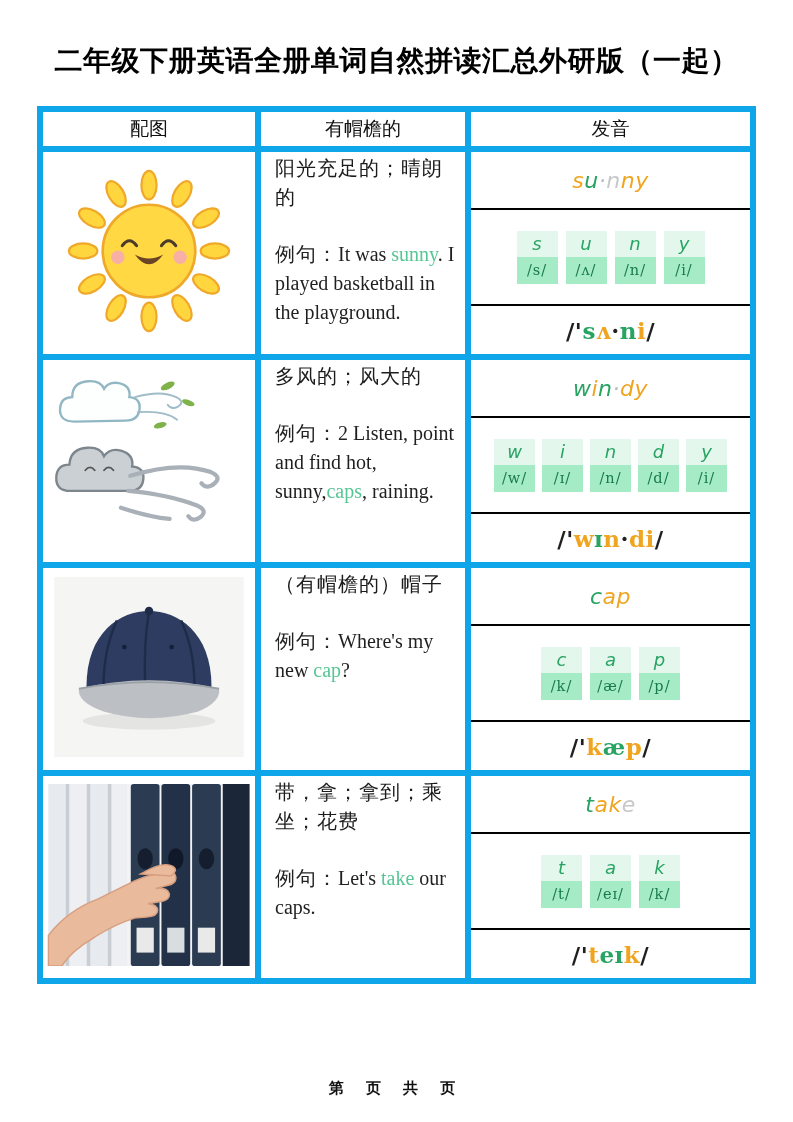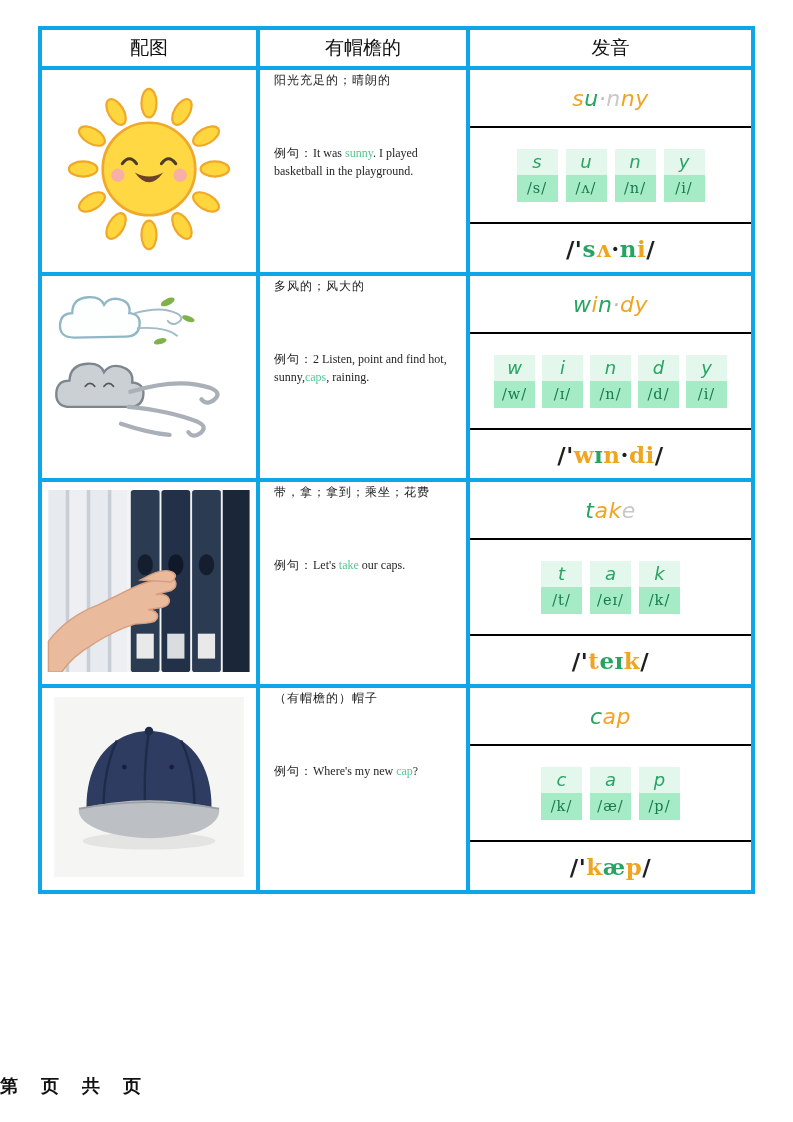--- a/index.html
+++ b/index.html
@@ -10,30 +10,30 @@
   }
   .title{
     font-family:"Liberation Sans",sans-serif;font-weight:700;
     font-size:28px;text-align:center;margin-top:42px;color:#000;
     letter-spacing:0.5px;
   }
   table.vocab{
     border-collapse:collapse;table-layout:fixed;
     width:713px;margin:26px auto 0;
   }
-  .vocab th,.vocab td{border:4px solid #0ea5e9;padding:0;vertical-align:top}
+  .vocab th,.vocab td{border:6px solid #0ea5e9;padding:0;vertical-align:top}
   .vocab th{
     height:40px;vertical-align:middle;text-align:center;
     font-weight:400;font-size:19px;color:#111;
   }
   tr.vrow{height:204px}
   td.img-cell{vertical-align:middle;text-align:center}
-  td.mean-cell{padding:2px 8px 0 14px;font-size:12px;line-height:1.45}
+  td.mean-cell{padding:2px 8px 0 14px;font-size:20px;line-height:1.45}
   .meaning{color:#1c1c1c;letter-spacing:1px}
-  .example{margin-top:56px;color:#222}
+  .example{margin-top:28px;color:#222}
   .ex-label{letter-spacing:1px}
   td.pron-cell{vertical-align:top}
   .pron-cell>div{display:flex;align-items:center;justify-content:center}
   .pron-word{
     height:58px;border-bottom:2px solid #000;
     font-family:"DejaVu Sans",sans-serif;font-style:italic;font-weight:500;
     font-size:22px;letter-spacing:0.5px;
   }
   .pron-tiles{height:96px;border-bottom:2px solid #000;gap:8px}
   .pron-tiles.tiles-5{gap:7px}
@@ -55,29 +55,30 @@
     height:48px;font-family:"DejaVu Serif",serif;font-weight:700;
     font-size:23px;letter-spacing:0.5px;
   }
   [data-c="k"]{color:#1f1f1f}
   [data-c="g"]{color:var(--c-green,#27A362)}
   [data-c="o"]{color:var(--c-orange,#F0A521)}
   [data-c="e"]{color:var(--c-mint,#57C695)}
   [data-c="s"]{color:var(--c-silent,#C8C8C8)}
   [data-c="d"]{color:var(--c-dot,#B9B9B9)}
   .footer{
-    position:absolute;left:0;right:0;bottom:24px;text-align:left;
+    position:absolute;left:0;right:0;bottom:24px;text-align:center;
     font-family:"Liberation Sans",sans-serif;font-weight:700;
-    font-size:18px;letter-spacing:9px;color:#111;
+    font-size:15px;letter-spacing:9px;color:#111;
   }
 </style>
 </head>
 <body>
 
 <div class="page">
+  <h1 class="title">二年级下册英语全册单词自然拼读汇总外研版（一起）</h1>
 
   <table class="vocab">
     <colgroup>
       <col style="width:218px">
         <col style="width:210px">
         <col style="width:285px">
     </colgroup>
     <thead>
       <tr>
         <th>配图</th>
@@ -220,83 +221,20 @@
               <span data-c="g">ɪ</span>
               <span data-c="o">n</span>
               <span data-c="k">·</span>
               <span data-c="o">d</span>
               <span data-c="o">i</span>
               <span data-c="k">/</span>
             </div>
           </td>
         </tr>
         <tr class="vrow">
-          <td class="img-cell"><svg width="206" height="182" viewBox="0 0 210 190">
-    <rect width="210" height="190" fill="#F2F3F5"></rect>
-    <g>
-      <rect x="0" y="0" width="18" height="190" fill="#E7EAEE"></rect>
-      <rect x="18" y="0" width="4" height="190" fill="#C9CED4"></rect>
-      <rect x="22" y="0" width="18" height="190" fill="#EDEFF2"></rect>
-      <rect x="40" y="0" width="4" height="190" fill="#C9CED4"></rect>
-      <rect x="44" y="0" width="18" height="190" fill="#E7EAEE"></rect>
-      <rect x="62" y="0" width="4" height="190" fill="#C9CED4"></rect>
-      <rect x="66" y="0" width="16" height="190" fill="#EDEFF2"></rect>
-    </g>
-    <g>
-      <rect x="86" y="0" width="30" height="190" rx="3" fill="#2B3B52"></rect>
-      <rect x="118" y="0" width="30" height="190" rx="3" fill="#223148"></rect>
-      <rect x="150" y="0" width="30" height="190" rx="3" fill="#2B3B52"></rect>
-      <rect x="182" y="0" width="28" height="190" fill="#1B2739"></rect>
-      <ellipse cx="101" cy="78" rx="8" ry="11" fill="#141E2E"></ellipse>
-      <ellipse cx="133" cy="78" rx="8" ry="11" fill="#10192A"></ellipse>
-      <ellipse cx="165" cy="78" rx="8" ry="11" fill="#141E2E"></ellipse>
-      <rect x="92" y="150" width="18" height="26" fill="#E9E9E9"></rect>
-      <rect x="124" y="150" width="18" height="26" fill="#DADDE0"></rect>
-      <rect x="156" y="150" width="18" height="26" fill="#E9E9E9"></rect>
-    </g>
-    <g fill="#E9BA9C" stroke="#D79E7F" stroke-width="1.5">
-      <path d="M0 190 L0 158 Q20 132 52 120 L84 104 Q96 98 104 96 L122 92 Q132 90 133 97 Q134 104 124 106 L112 109 Q124 108 126 114 Q128 121 116 123 L104 125 Q114 126 114 132 Q114 138 102 139 L90 140 Q70 146 48 160 Q24 174 14 190 Z"></path>
-      <path d="M96 94 Q120 80 130 86 Q136 90 128 96 Z"></path>
-    </g>
-  </svg></td>
-          <td class="mean-cell">
-            <div class="meaning">带，拿；拿到；乘坐；花费</div>
-            <div class="example"><span class="ex-label">例句：</span><span data-c="k">Let's </span><span data-c="e">take</span><span data-c="k"> our caps.</span></div>
-          </td>
-          <td class="pron-cell">
-            <div class="pron-word">
-              <span data-c="g">t</span>
-              <span data-c="o">a</span>
-              <span data-c="o">k</span>
-              <span data-c="s">e</span>
-            </div>
-            <div class="pron-tiles">
-              <div class="tile">
-                <div class="tile-letter">t</div>
-                <div class="tile-phon">/t/</div>
-              </div>
-              <div class="tile">
-                <div class="tile-letter">a</div>
-                <div class="tile-phon">/eɪ/</div>
-              </div>
-              <div class="tile">
-                <div class="tile-letter">k</div>
-                <div class="tile-phon">/k/</div>
-              </div>
-            </div>
-            <div class="pron-ipa">
-              <span data-c="k">/'</span>
-              <span data-c="o">t</span>
-              <span data-c="g">eɪ</span>
-              <span data-c="o">k</span>
-              <span data-c="k">/</span>
-            </div>
-          </td>
-        </tr>
-        <tr class="vrow">
           <td class="img-cell"><svg width="190" height="180" viewBox="0 0 200 190">
     <rect width="200" height="190" fill="#F5F5F4"></rect>
     <ellipse cx="100" cy="152" rx="70" ry="9" fill="#E4E4E2"></ellipse>
     <path d="M34 116 C34 58 70 36 100 36 C130 36 166 58 166 116 Z" fill="#2D3C60"></path>
     <path d="M100 36 C96 60 95 92 96 116" stroke="#1E2B49" stroke-width="2.5" fill="none"></path>
     <path d="M66 46 C56 68 52 94 52 116" stroke="#1E2B49" stroke-width="2.5" fill="none"></path>
     <path d="M134 46 C144 68 148 94 148 116" stroke="#1E2B49" stroke-width="2.5" fill="none"></path>
     <circle cx="100" cy="36" r="4.5" fill="#1E2B49"></circle>
     <circle cx="74" cy="74" r="2.5" fill="#16203A"></circle>
     <circle cx="124" cy="74" r="2.5" fill="#16203A"></circle>
@@ -329,17 +267,80 @@
             </div>
             <div class="pron-ipa">
               <span data-c="k">/'</span>
               <span data-c="o">k</span>
               <span data-c="g">æ</span>
               <span data-c="o">p</span>
               <span data-c="k">/</span>
             </div>
           </td>
         </tr>
+        <tr class="vrow">
+          <td class="img-cell"><svg width="206" height="182" viewBox="0 0 210 190">
+    <rect width="210" height="190" fill="#F2F3F5"></rect>
+    <g>
+      <rect x="0" y="0" width="18" height="190" fill="#E7EAEE"></rect>
+      <rect x="18" y="0" width="4" height="190" fill="#C9CED4"></rect>
+      <rect x="22" y="0" width="18" height="190" fill="#EDEFF2"></rect>
+      <rect x="40" y="0" width="4" height="190" fill="#C9CED4"></rect>
+      <rect x="44" y="0" width="18" height="190" fill="#E7EAEE"></rect>
+      <rect x="62" y="0" width="4" height="190" fill="#C9CED4"></rect>
+      <rect x="66" y="0" width="16" height="190" fill="#EDEFF2"></rect>
+    </g>
+    <g>
+      <rect x="86" y="0" width="30" height="190" rx="3" fill="#2B3B52"></rect>
+      <rect x="118" y="0" width="30" height="190" rx="3" fill="#223148"></rect>
+      <rect x="150" y="0" width="30" height="190" rx="3" fill="#2B3B52"></rect>
+      <rect x="182" y="0" width="28" height="190" fill="#1B2739"></rect>
+      <ellipse cx="101" cy="78" rx="8" ry="11" fill="#141E2E"></ellipse>
+      <ellipse cx="133" cy="78" rx="8" ry="11" fill="#10192A"></ellipse>
+      <ellipse cx="165" cy="78" rx="8" ry="11" fill="#141E2E"></ellipse>
+      <rect x="92" y="150" width="18" height="26" fill="#E9E9E9"></rect>
+      <rect x="124" y="150" width="18" height="26" fill="#DADDE0"></rect>
+      <rect x="156" y="150" width="18" height="26" fill="#E9E9E9"></rect>
+    </g>
+    <g fill="#E9BA9C" stroke="#D79E7F" stroke-width="1.5">
+      <path d="M0 190 L0 158 Q20 132 52 120 L84 104 Q96 98 104 96 L122 92 Q132 90 133 97 Q134 104 124 106 L112 109 Q124 108 126 114 Q128 121 116 123 L104 125 Q114 126 114 132 Q114 138 102 139 L90 140 Q70 146 48 160 Q24 174 14 190 Z"></path>
+      <path d="M96 94 Q120 80 130 86 Q136 90 128 96 Z"></path>
+    </g>
+  </svg></td>
+          <td class="mean-cell">
+            <div class="meaning">带，拿；拿到；乘坐；花费</div>
+            <div class="example"><span class="ex-label">例句：</span><span data-c="k">Let's </span><span data-c="e">take</span><span data-c="k"> our caps.</span></div>
+          </td>
+          <td class="pron-cell">
+            <div class="pron-word">
+              <span data-c="g">t</span>
+              <span data-c="o">a</span>
+              <span data-c="o">k</span>
+              <span data-c="s">e</span>
+            </div>
+            <div class="pron-tiles">
+              <div class="tile">
+                <div class="tile-letter">t</div>
+                <div class="tile-phon">/t/</div>
+              </div>
+              <div class="tile">
+                <div class="tile-letter">a</div>
+                <div class="tile-phon">/eɪ/</div>
+              </div>
+              <div class="tile">
+                <div class="tile-letter">k</div>
+                <div class="tile-phon">/k/</div>
+              </div>
+            </div>
+            <div class="pron-ipa">
+              <span data-c="k">/'</span>
+              <span data-c="o">t</span>
+              <span data-c="g">eɪ</span>
+              <span data-c="o">k</span>
+              <span data-c="k">/</span>
+            </div>
+          </td>
+        </tr>
       </tbody>
   </table>
 
   <div class="footer">第 页 共  页</div>
 </div>
 
 </body></html>

